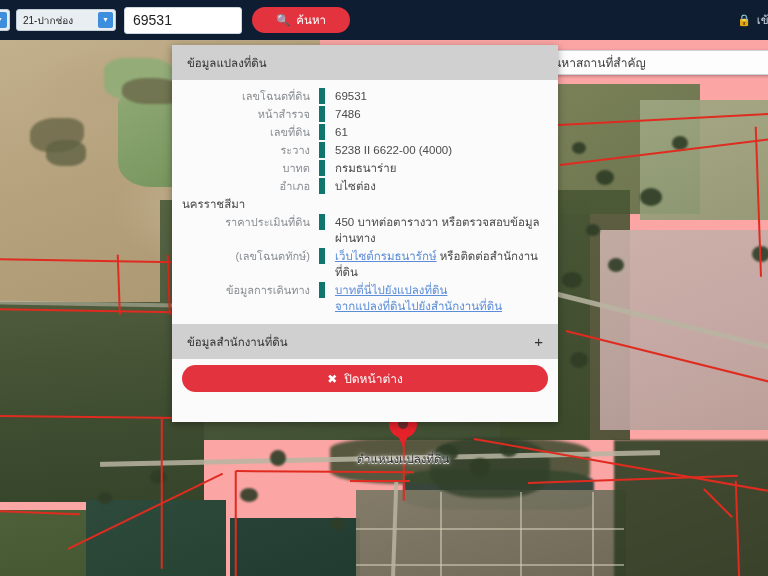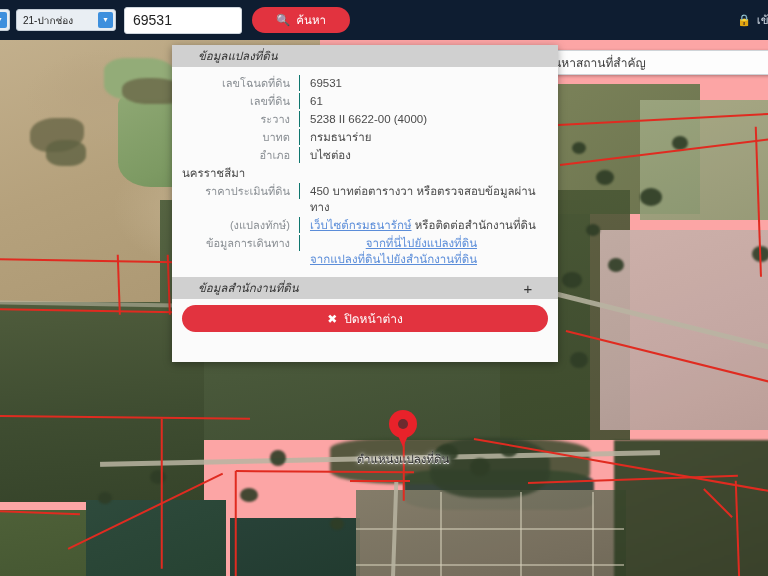--- a/index.html
+++ b/index.html
@@ -238,42 +238,43 @@
 
   
   #panel {
     position: absolute; left: 172px; top: 45px; width: 386px;
     background: #fbfbfb;
     box-shadow: 0 2px 8px rgba(0,0,0,.35);
     z-index: 35;
     font-size: 11.5px;
   }
   .panel-head {
-    height: 22px; background: #d0d0d0;
+    height: 35px; background: #d0d0d0;
     display: flex; align-items: center; justify-content: space-between;
-    padding: 0 26px;
-    color: #333; font-size: 11.5px; font-style: italic;
+    padding: 0 15px;
+    color: #333; font-size: 11.5px;
   }
   .panel-head .plus { font-size: 15px; color: #333; line-height: 1; }
   #info-table {
     padding: 8px 10px 8px 0;
     background: #fbfbfb;
   }
   .row { display: flex; align-items: flex-start; margin-bottom: 2px; line-height: 16px; }
   .row .lbl {
     width: 128px; flex: 0 0 128px;
     text-align: right; padding-right: 9px;
     color: #8a8f94; font-size: 11px;
-    border-right: 1px solid #0f766e;
+    border-right: 6px solid #0f766e;
+    margin-left: 25px;
   }
   .row .val {
     padding-left: 10px; color: #4a4a4a; font-size: 11.5px;
   }
   .row .val.link { color: #5b8dd9; }
-  .row .val .link { color: #5b8dd9; display: block; text-align: right; }
+  .row .val .link { color: #5b8dd9; display: block; }
   #panel-foot { background: #fbfbfb; padding: 6px 10px 14px; }
   #close-btn {
     width: 100%; height: 27px;
     background: #e2333f; border: none; border-radius: 14px;
     color: #fff; font-size: 12px;
     display: flex; align-items: center; justify-content: center; gap: 7px;
     cursor: pointer; font-family: inherit;
   }
   .panel-tail { height: 16px; background: #fbfbfb; }
 </style>
@@ -398,20 +399,24 @@
     </div>
 
     <div id="info-table">
 
       <div id="simple-rows">
           <div class="row">
             <div class="lbl">เลขโฉนดที่ดิน</div>
             <div class="val">69531</div>
           </div>
           <div class="row">
+            <div class="lbl">หน้าสำรวจ</div>
+            <div class="val">7486</div>
+          </div>
+          <div class="row">
             <div class="lbl">เลขที่ดิน</div>
             <div class="val">61</div>
           </div>
           <div class="row">
             <div class="lbl">ระวาง</div>
             <div class="val">5238 II 6622-00 (4000)</div>
           </div>
           <div class="row">
             <div class="lbl">บาทต</div>
             <div class="val">กรมธนาร่าย</div>
@@ -423,32 +428,32 @@
           <div class="row">
             <div class="val">นครราชสีมา</div>
           </div>
         </div>
 
       <div class="row">
         <div class="lbl">ราคาประเมินที่ดิน</div>
         <div class="val">450 บาทต่อตารางวา หรือตรวจสอบข้อมูลผ่านทาง</div>
       </div>
       <div class="row">
-        <div class="lbl">(งแปลงทักษ์)</div>
+        <div class="lbl">(เลขโฉนดทักษ์)</div>
         <div class="val">
           <a href="#" class="link" style="display:inline">เว็บไซต์กรมธนารักษ์</a>
           <span>หรือติดต่อสำนักงานที่ดิน</span>
         </div>
       </div>
 
 
       <div class="row">
         <div class="lbl">ข้อมูลการเดินทาง</div>
         <div class="val">
-          <a href="#" class="link">จากที่นี่ไปยังแปลงที่ดิน</a>
+          <a href="#" class="link">บาทตี่นี่ไปยังแปลงที่ดิน</a>
           <a href="#" class="link">จากแปลงที่ดินไปยังสำนักงานที่ดิน</a>
         </div>
       </div>
     </div>
 
     <div class="panel-head">
       <span>ข้อมูลสำนักงานที่ดิน</span>
       <span class="plus">+</span>
     </div>
 

